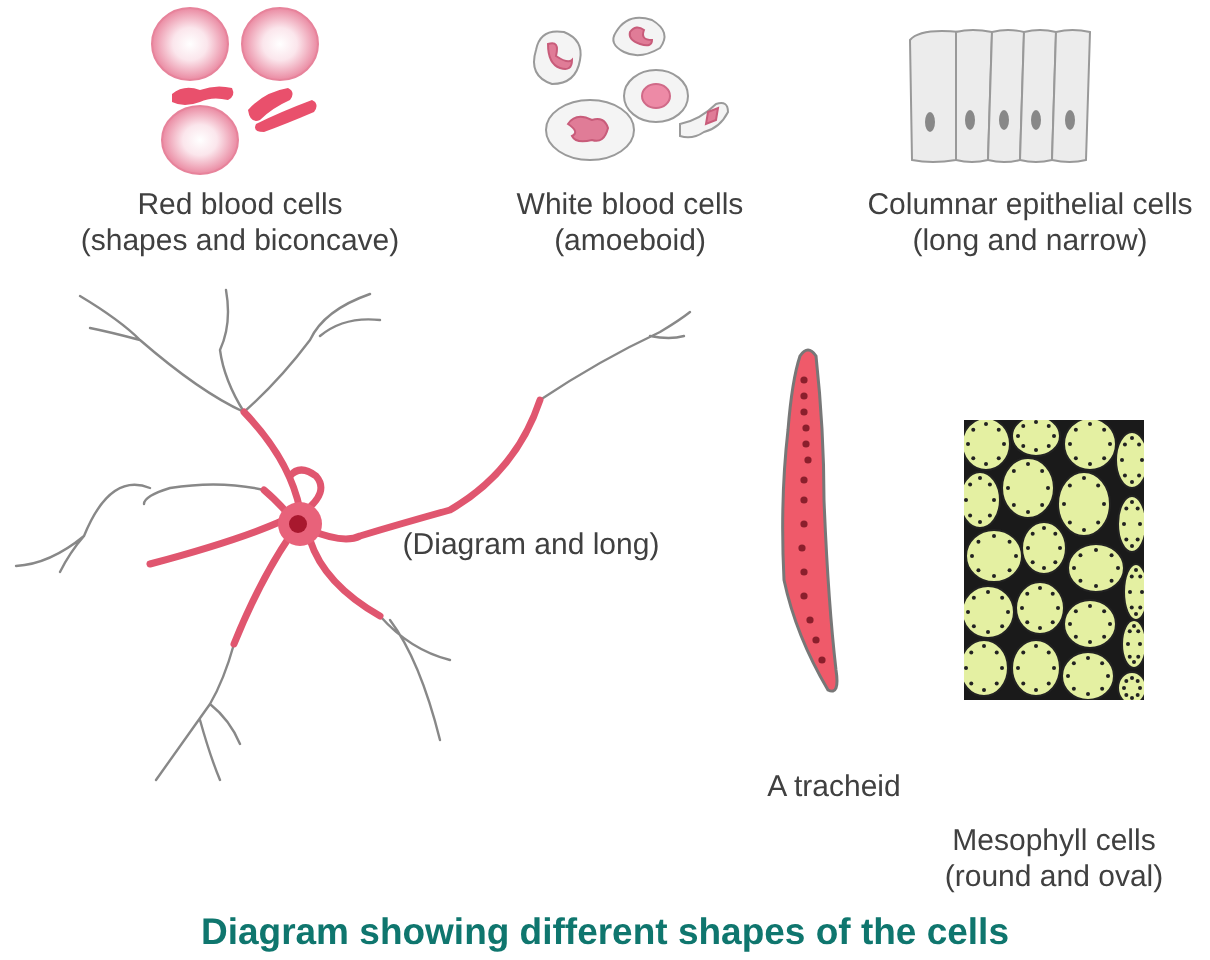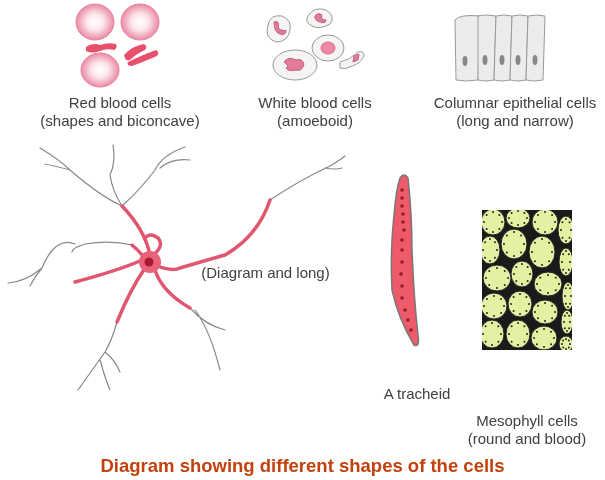--- a/index.html
+++ b/index.html
@@ -1,20 +1,20 @@
 <!DOCTYPE html>
 <html><head>
 <meta charset="utf-8">
 <style>
   html, body { margin: 0; padding: 0; background: #ffffff; }
   body { width: 605px; height: 480px; position: relative; overflow: hidden; font-family: "Liberation Sans", sans-serif; }
   #canvas { position: absolute; left: 0; top: 0; width: 605px; height: 480px; }
   .label { position: absolute; text-align: center; color: #404040; font-size: 15px; line-height: 18px; font-family: "Liberation Sans", sans-serif; white-space: nowrap; }
   .label span { display: block; }
-  .caption { position: absolute; left: 0; width: 605px; top: 455px; text-align: center; font-weight: bold; font-size: 18.5px; color: #c2410c; font-family: "Liberation Sans", sans-serif; }
+  .caption { position: absolute; left: 0; width: 605px; top: 455px; text-align: center; font-weight: bold; font-size: 18.5px; color: #0f766e; font-family: "Liberation Sans", sans-serif; }
 </style>
 </head>
 <body>
 
 <svg id="canvas" width="605" height="480" viewBox="0 0 605 480">
   <defs>
     <radialGradient id="rbcGrad" cx="50%" cy="50%" r="50%">
       <stop offset="0%" stop-color="#ffffff"></stop>
       <stop offset="45%" stop-color="#fbe6ec"></stop>
       <stop offset="100%" stop-color="#ea8aa2"></stop>
@@ -305,16 +305,16 @@
   <span>(long and narrow)</span>
 </div>
 <div class="label" style="left:188px; top:264px; width:155px;">
   <span>(Diagram and long)</span>
 </div>
 <div class="label" style="left:372px; top:385px; width:90px;">
   <span>A tracheid</span>
 </div>
 <div class="label" style="left:462px; top:364px; width:130px;margin-top:48px;">
   <span>Mesophyll cells</span>
-  <span>(round and blood)</span>
+  <span>(round and oval)</span>
 </div>
 
 <div class="caption">Diagram showing different shapes of the cells</div>
 
 </body></html>

